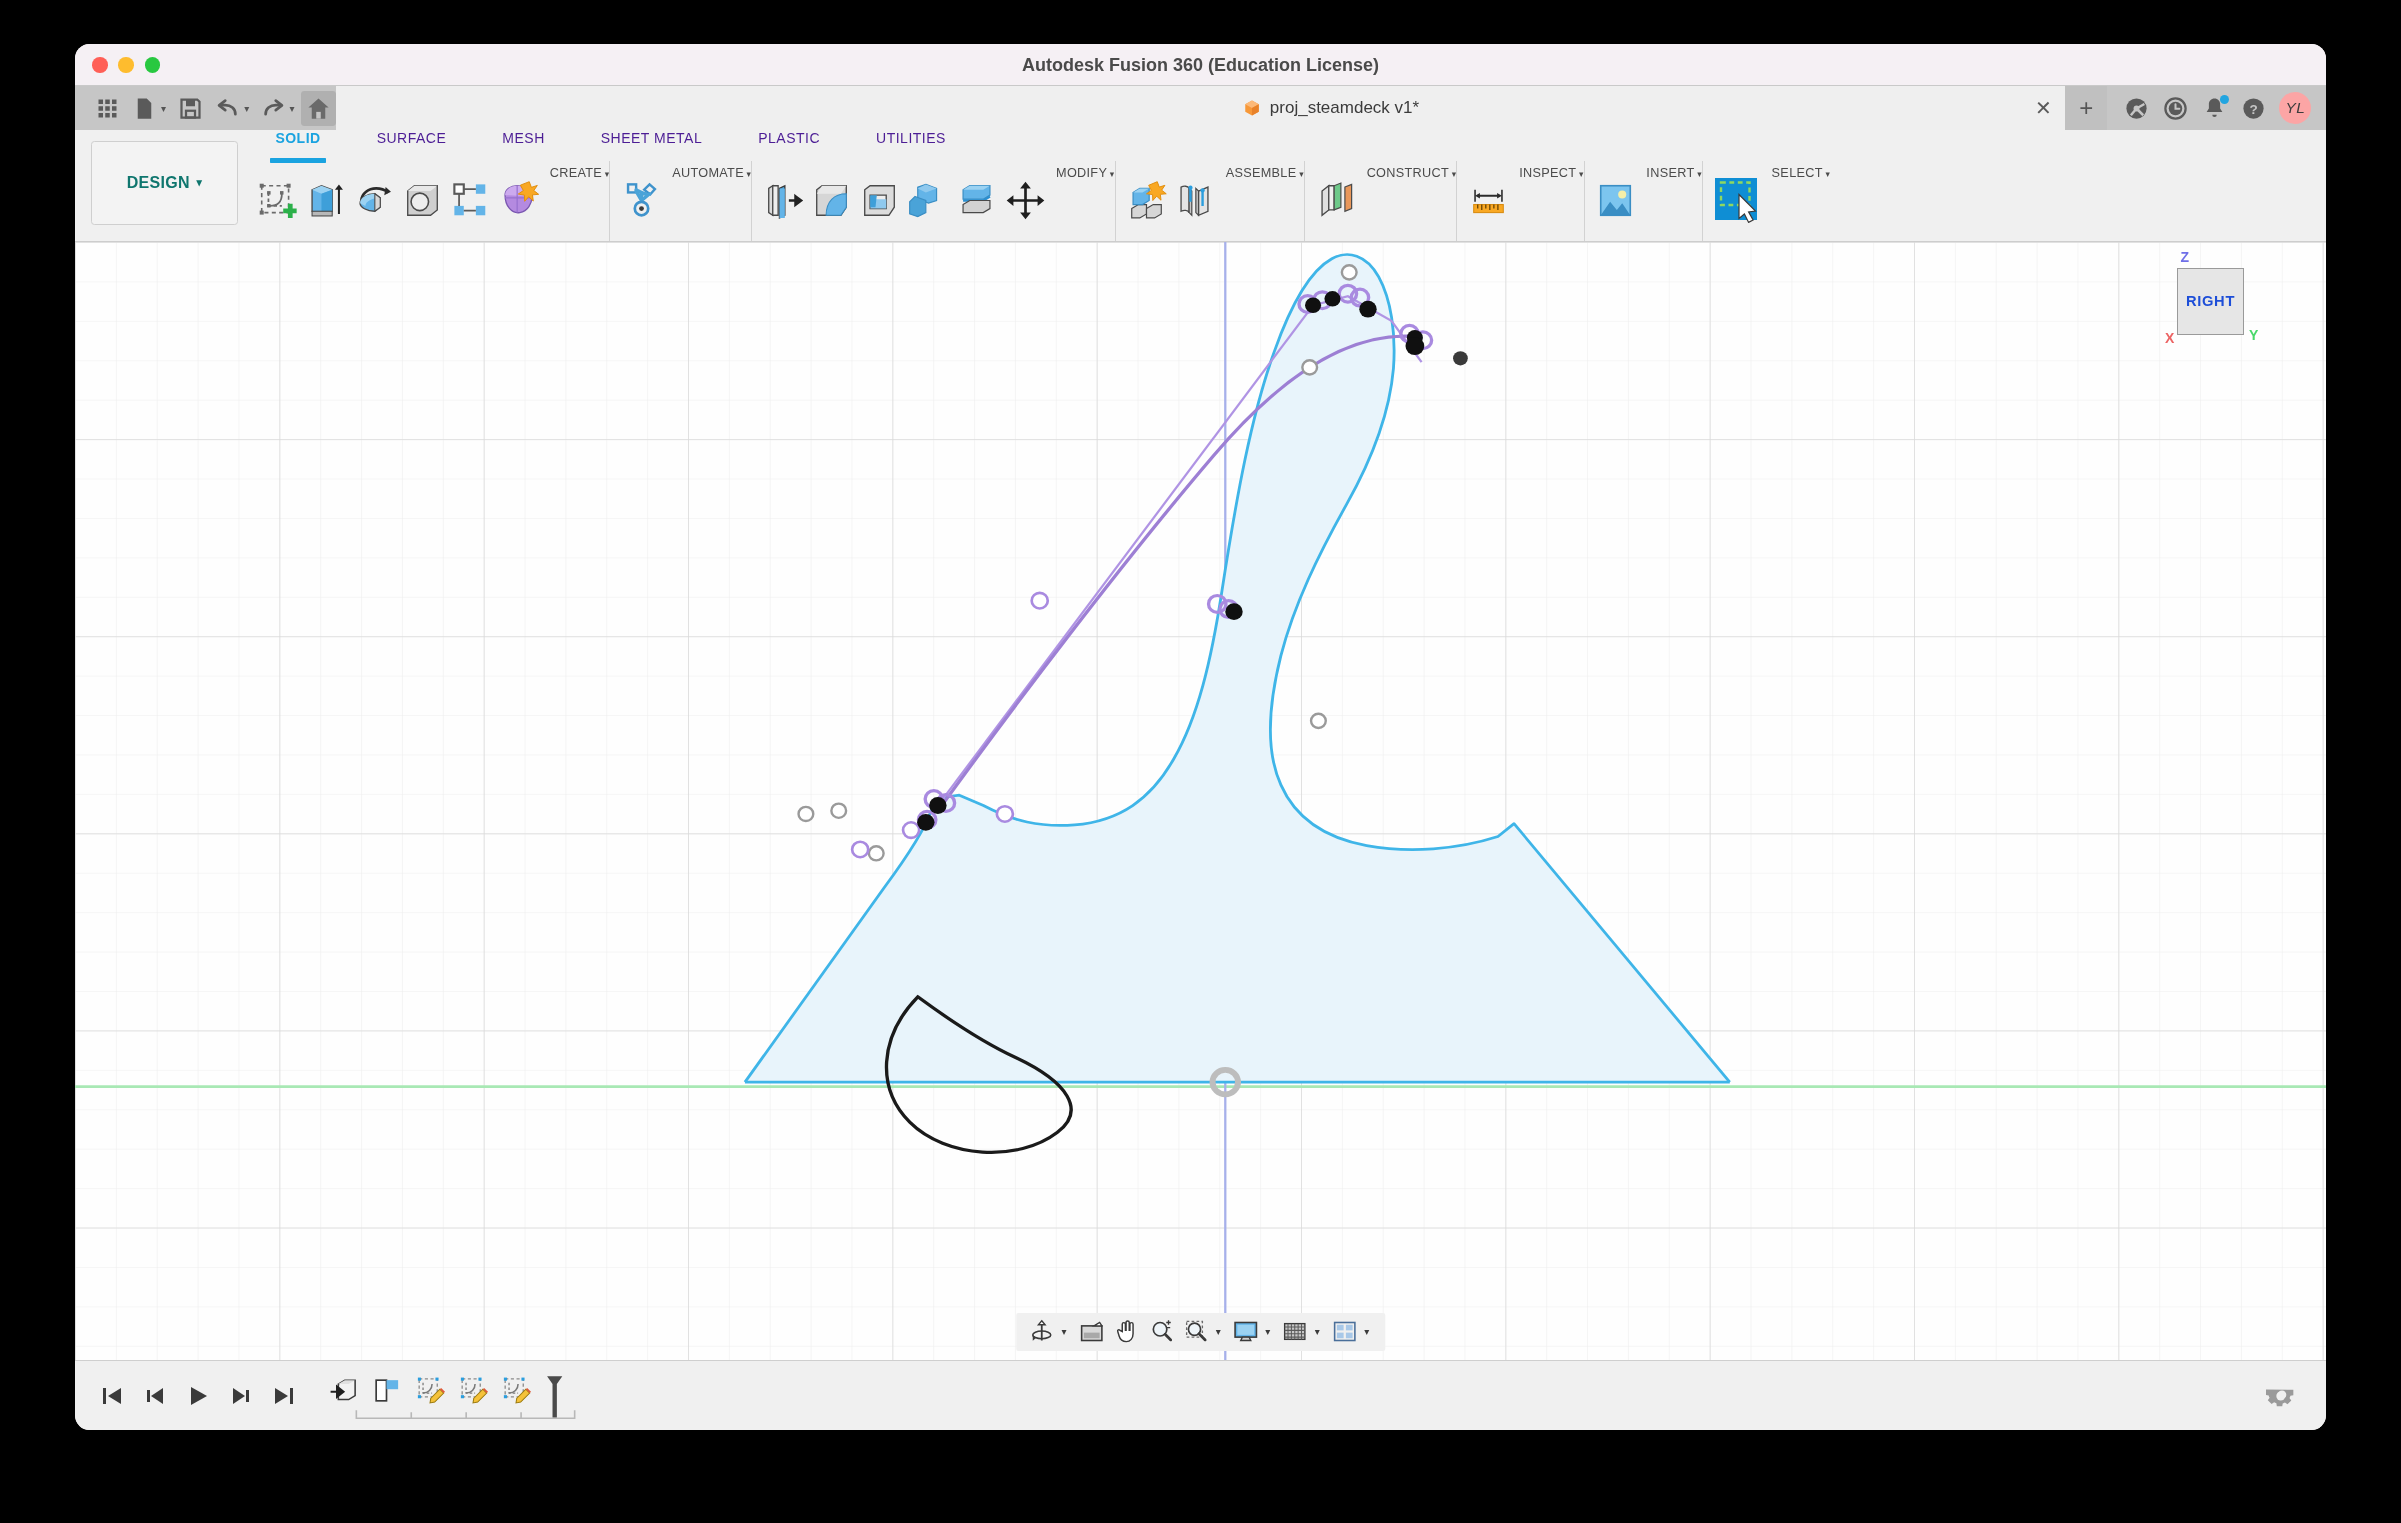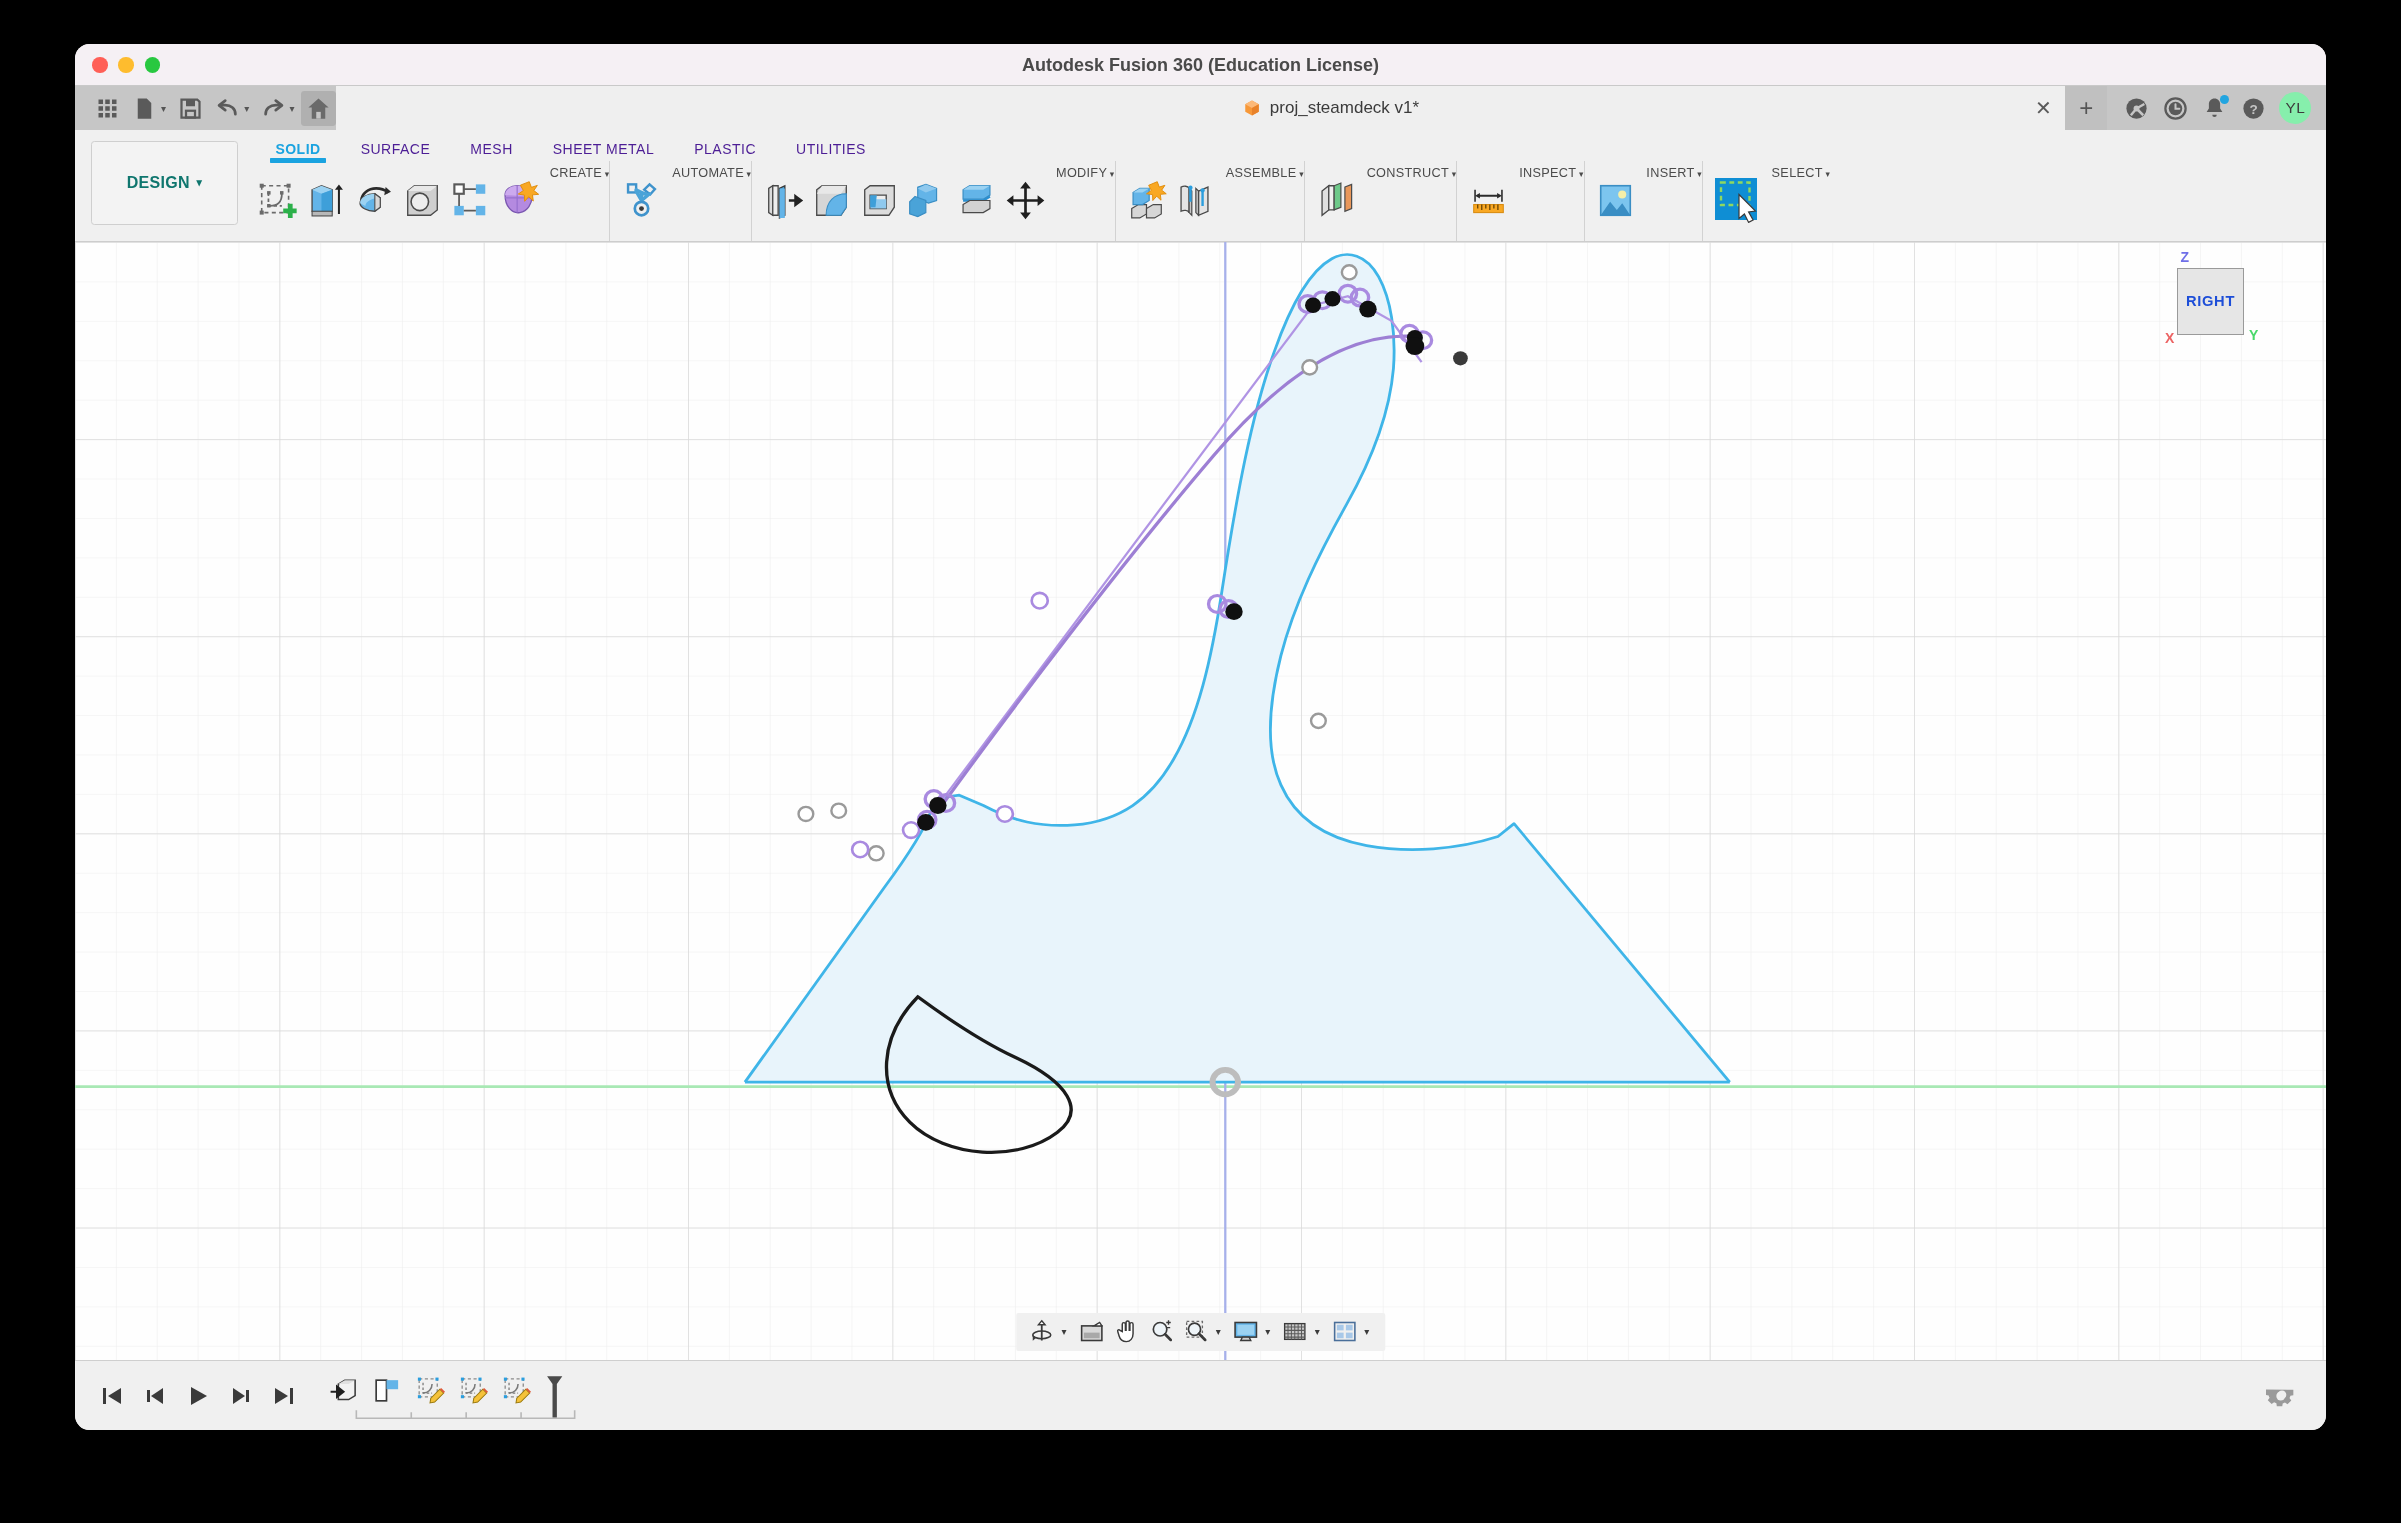--- a/index.html
+++ b/index.html
@@ -94,23 +94,23 @@
   }
   .tab-icons {
     background: #c6c6c6;
     height: 100%;
     display: flex; align-items: center; gap: 12px;
     padding: 0 14.7px 0 16px;
   }
   .ticon { width: 27px; height: 27px; position: relative; display:block; }
   .avatar {
     width: 32px; height: 32px; border-radius: 50%;
-    background: #86efac; color: #3c3c3c;
+    background: #fca5a5; color: #3c3c3c;
     display: flex; align-items: center; justify-content: center;
-    font-size: 15.4px; letter-spacing: 0.3px;
+    font-size: 15.4px; letter-spacing: 0.3px; font-style: italic;
   }
   .badge-dot {
     position: absolute; right: -0.7px; top: 0px;
     width: 9.4px; height: 9.4px; border-radius: 50%;
     background: #22a5e0;
   }
 
   
   .ribbon {
     background: #f0f0f0;
@@ -125,22 +125,22 @@
     border: 0.7px solid #cfcfcf;
     border-radius: 3.4px;
     background: #f3f3f3;
     display: flex; align-items: center; justify-content: center;
     font-size: 16px; font-weight: bold; color: #0f766e;
     letter-spacing: 0.3px;
   }
   .design-box .car { font-size: 10.7px; margin-left: 6.7px; }
   .ribbon-main { flex: 1 1 auto; display: flex; flex-direction: column; }
   .ribbon-tabs {
-    display: flex; align-items: flex-end;
-    height: 31px; padding-left: 9.4px; gap: 0;
+    display: flex; 
+    height: 31px; padding-left: 9.4px; gap: 16px;
   }
   .rtab {
     font-size: 14px; color: #4c1d95;
     padding: 0 20px 4px 20px;
     letter-spacing: 0.5px;
     position: relative;
     white-space: nowrap;
   }
   .rtab.active { color: #1aa3e0; font-weight: bold; }
   .rtab.active::after {

